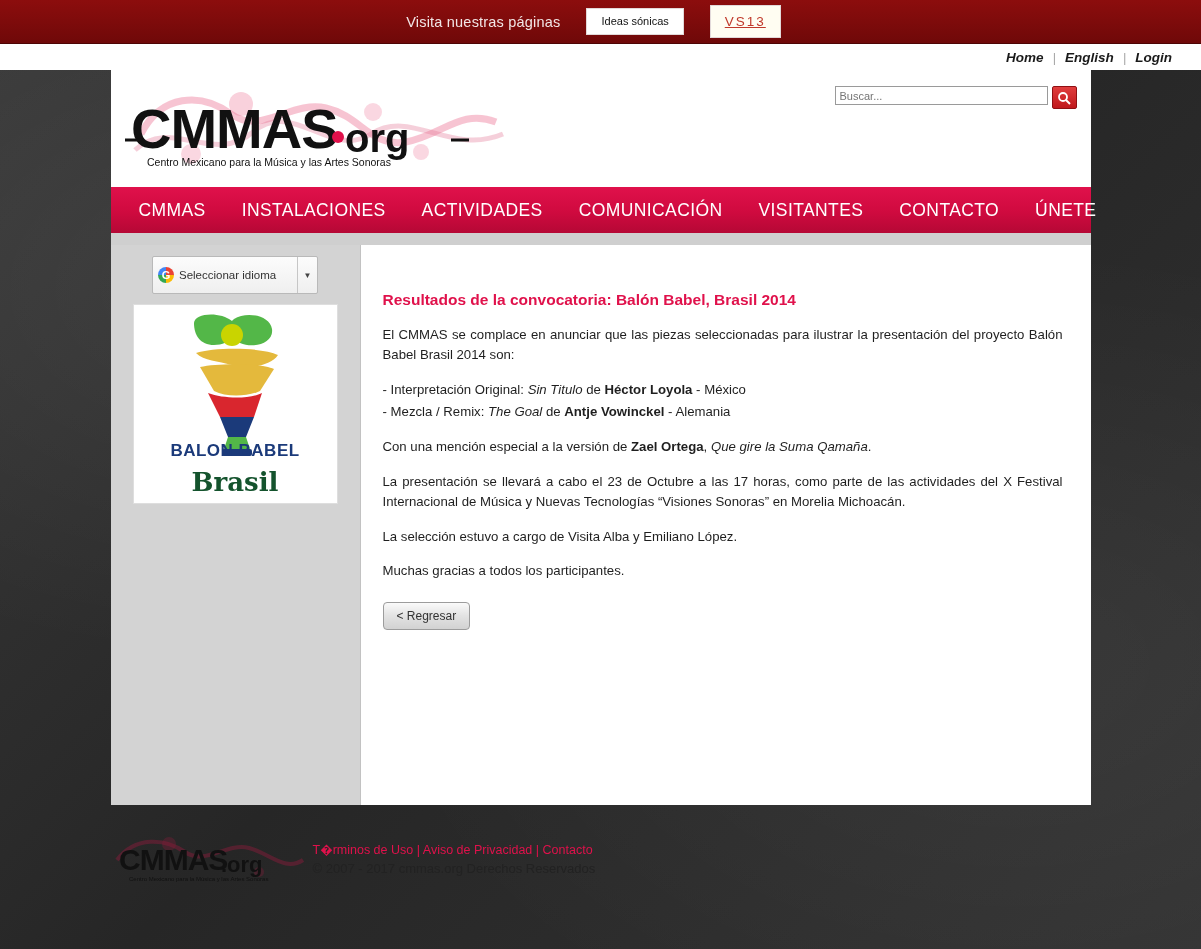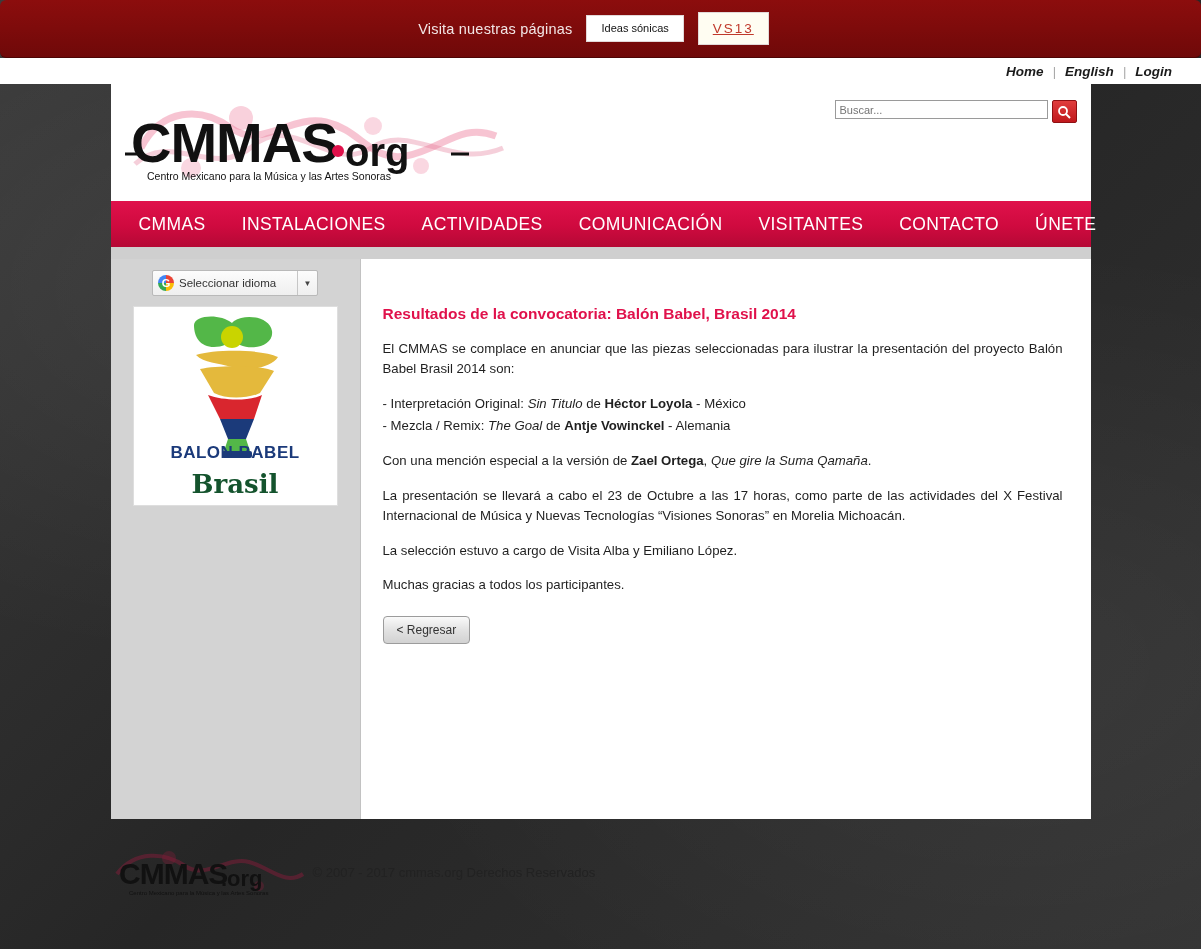--- a/index.html
+++ b/index.html
@@ -13,28 +13,27 @@
   body {
     background:
       radial-gradient(ellipse at 18% 30%, rgba(255,255,255,0.06) 0%, rgba(255,255,255,0) 40%),
       radial-gradient(ellipse at 85% 70%, rgba(255,255,255,0.05) 0%, rgba(255,255,255,0) 45%),
       linear-gradient(135deg, #3a3a3a 0%, #262626 50%, #333 100%);
   }
 
   
   .topbar {
     position: relative;
-    height: 58px;
+    height: 44px;
     background: linear-gradient(180deg, #8c0d0d 0%, #7e0b0b 50%, #6f0909 100%);
     border-bottom: 1px solid #4d0505;
     display: flex;
     align-items: center;
     justify-content: center;
-    gap: 0;
-    border-radius: 6px;
+    gap: 12px;
   }
   .topbar-text {
     color: #f2e6e6;
     font-size: 14.5px;
     letter-spacing: .2px;
     margin-right: 14px;
   }
   .promo-btn {
     background: #ffffff;
     color: #111;
@@ -144,21 +143,21 @@
   }
   .sidebar {
     width: 250px;
     background: #d3d3d3;
     border-right: 1px solid #c2c2c2;
     padding: 8px 0 0 0;
     position: relative;
   }
   .lang-widget {
     width: 166px;
-    height: 26px;
+    height: 38px;
     margin: 3px auto 0 auto;
     background: linear-gradient(180deg, #fcfcfc 0%, #efefef 100%);
     border: 1px solid #b9b9b9;
     border-radius: 2px;
     display: flex;
     align-items: center;
     font-size: 11.5px;
     color: #333;
     cursor: pointer;
   }
@@ -393,15 +392,22 @@
         <path d="M8,32 C26,8 56,10 76,24 C96,38 118,14 140,20 C162,26 176,44 194,32" fill="none" stroke="#e0114b" stroke-width="4" opacity=".5"></path>
         <circle cx="60" cy="16" r="7" fill="#e0114b" opacity=".35"></circle>
         <circle cx="150" cy="44" r="5" fill="#e0114b" opacity=".35"></circle>
       </g>
       <text x="10" y="42" font-family="'Liberation Sans',sans-serif" font-size="30" font-weight="bold" fill="#111" letter-spacing="-1">CMMAS</text>
       <text x="112" y="44" font-family="'Liberation Sans',sans-serif" font-size="22" font-weight="bold" fill="#111">.org</text>
       <text x="20" y="53" font-family="'Liberation Sans',sans-serif" font-size="6" fill="#111">Centro Mexicano para la Música y las Artes Sonoras</text>
     </svg>
   </div>
   <div class="footer-text">
+    <div class="footer-links">
+      <a>T�rminos de Uso</a>
+      <span class="sep">|</span>
+      <a>Aviso de Privacidad</a>
+      <span class="sep">|</span>
+      <a>Contacto</a>
+    </div>
     <div class="footer-copy">© 2007 - 2017 cmmas.org Derechos Reservados</div>
   </div>
 </div>
 
 </body></html>

